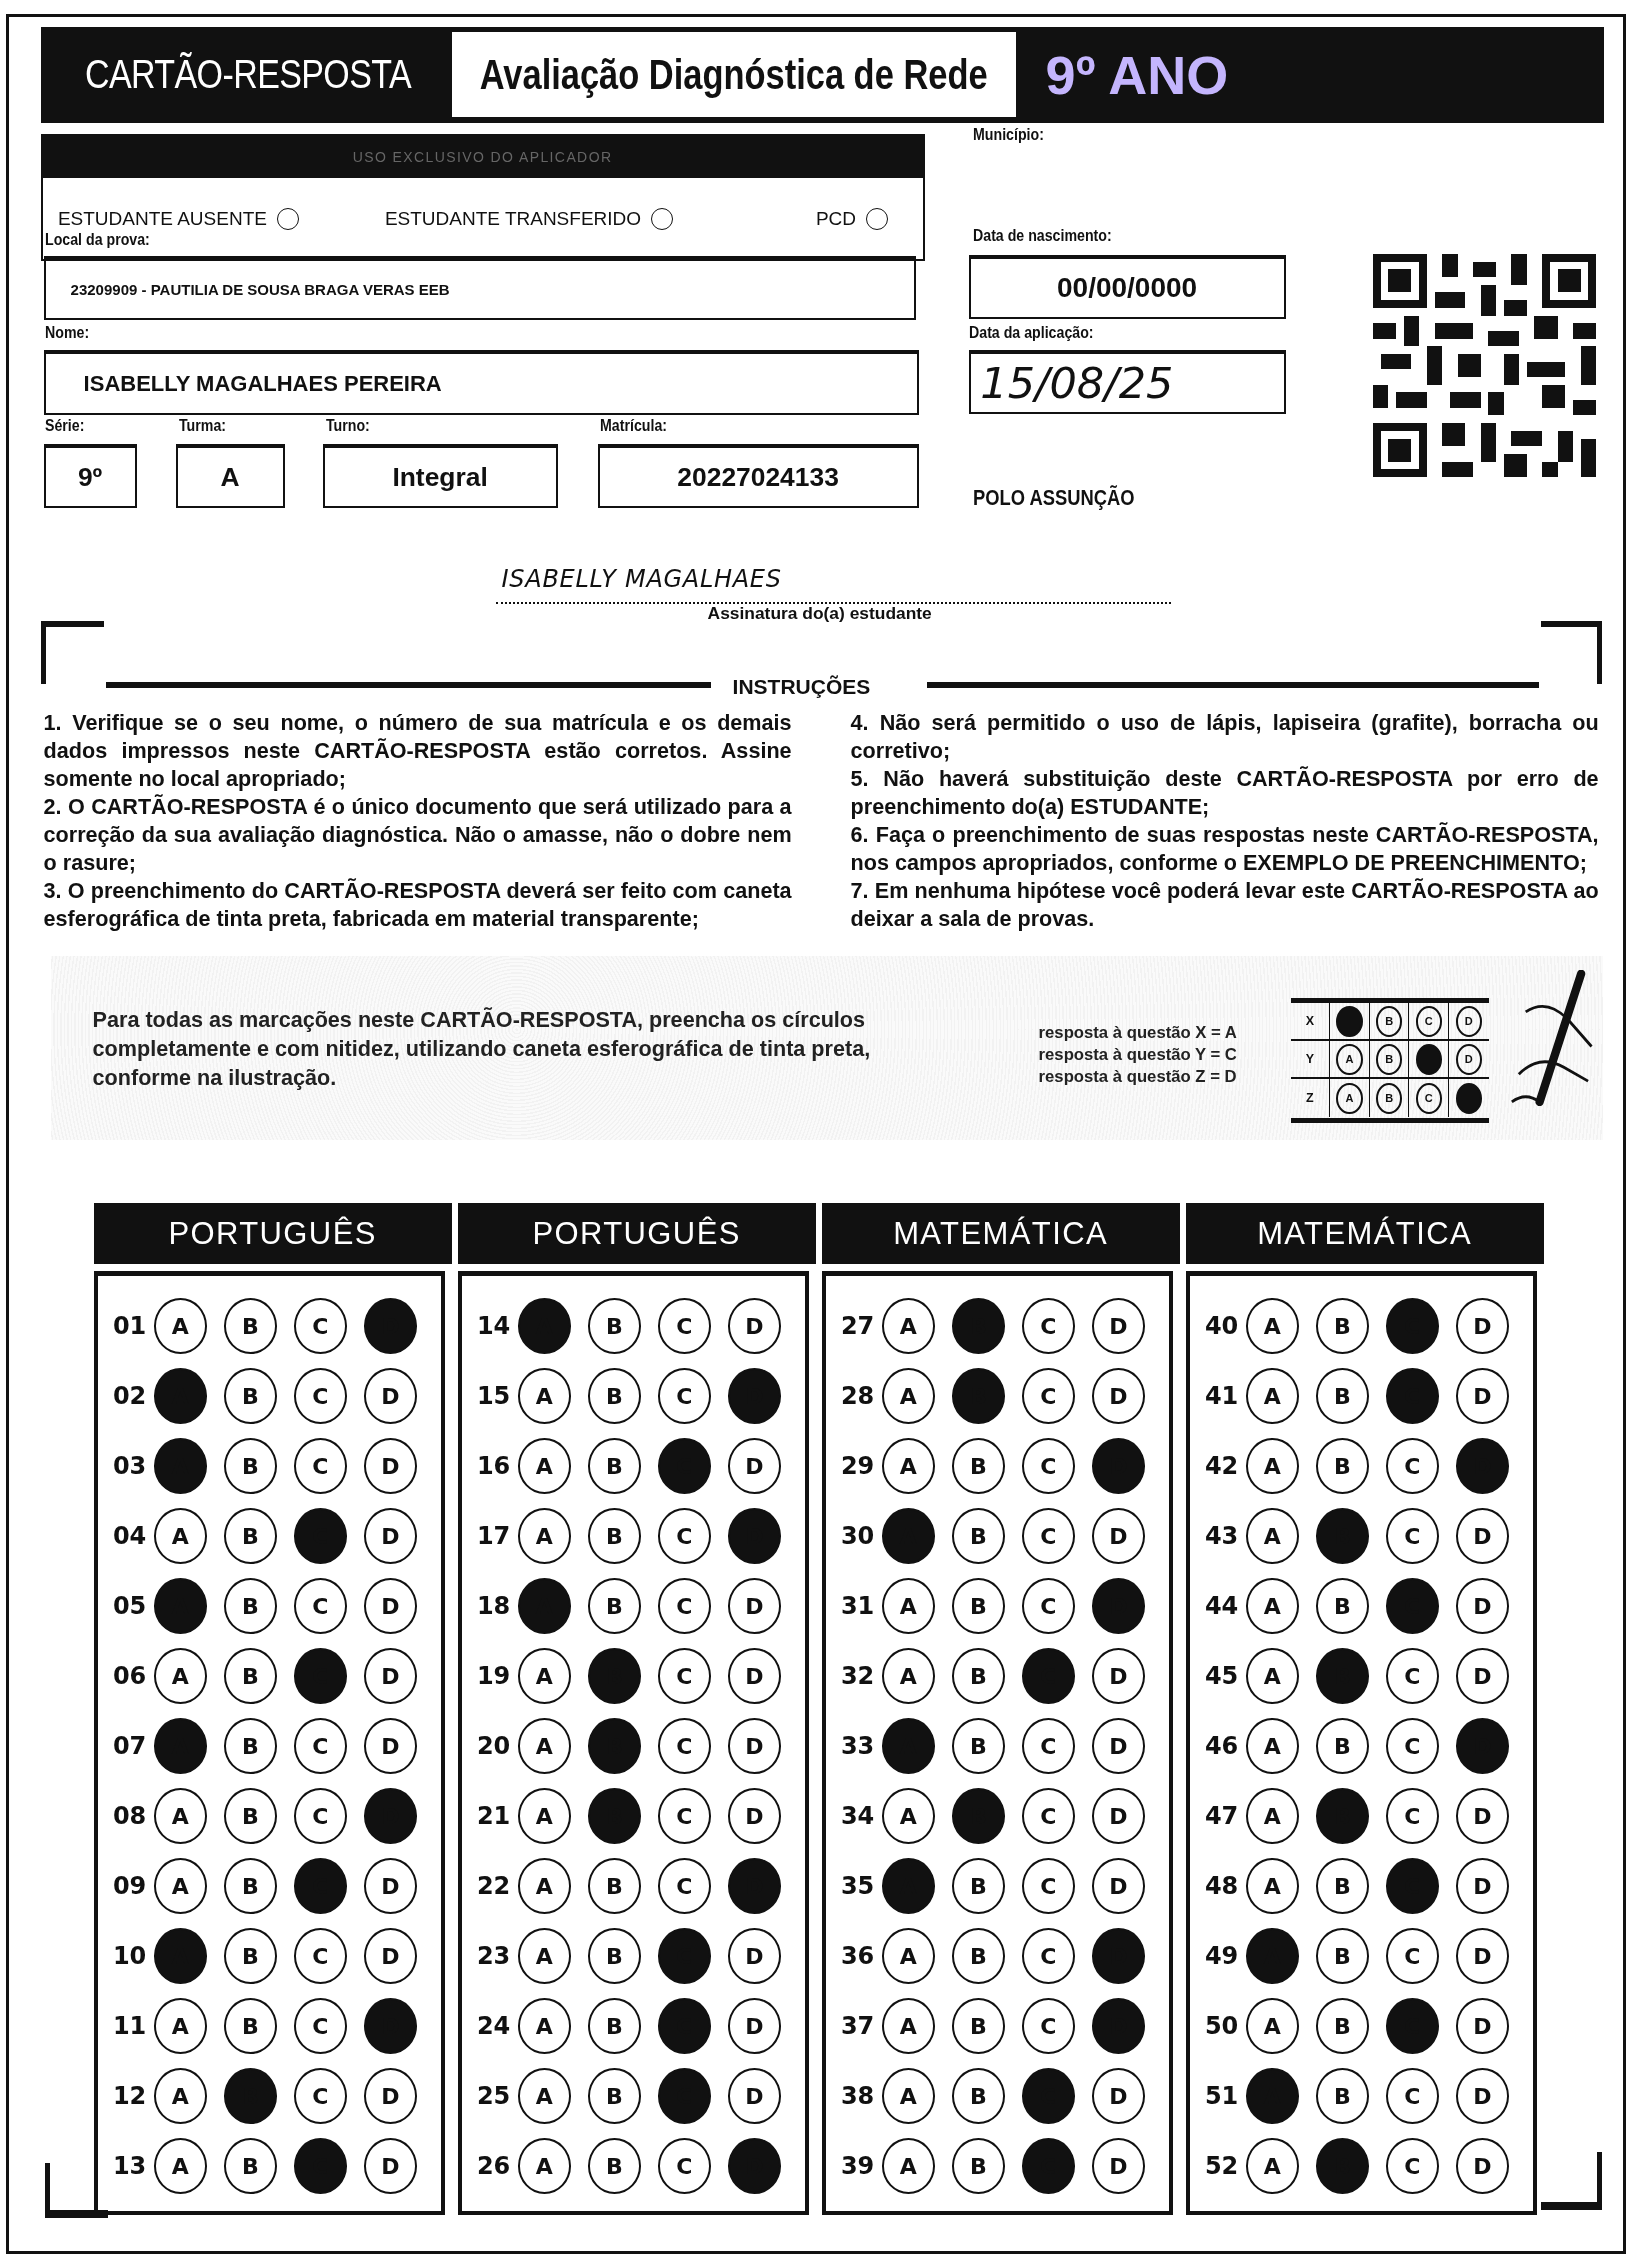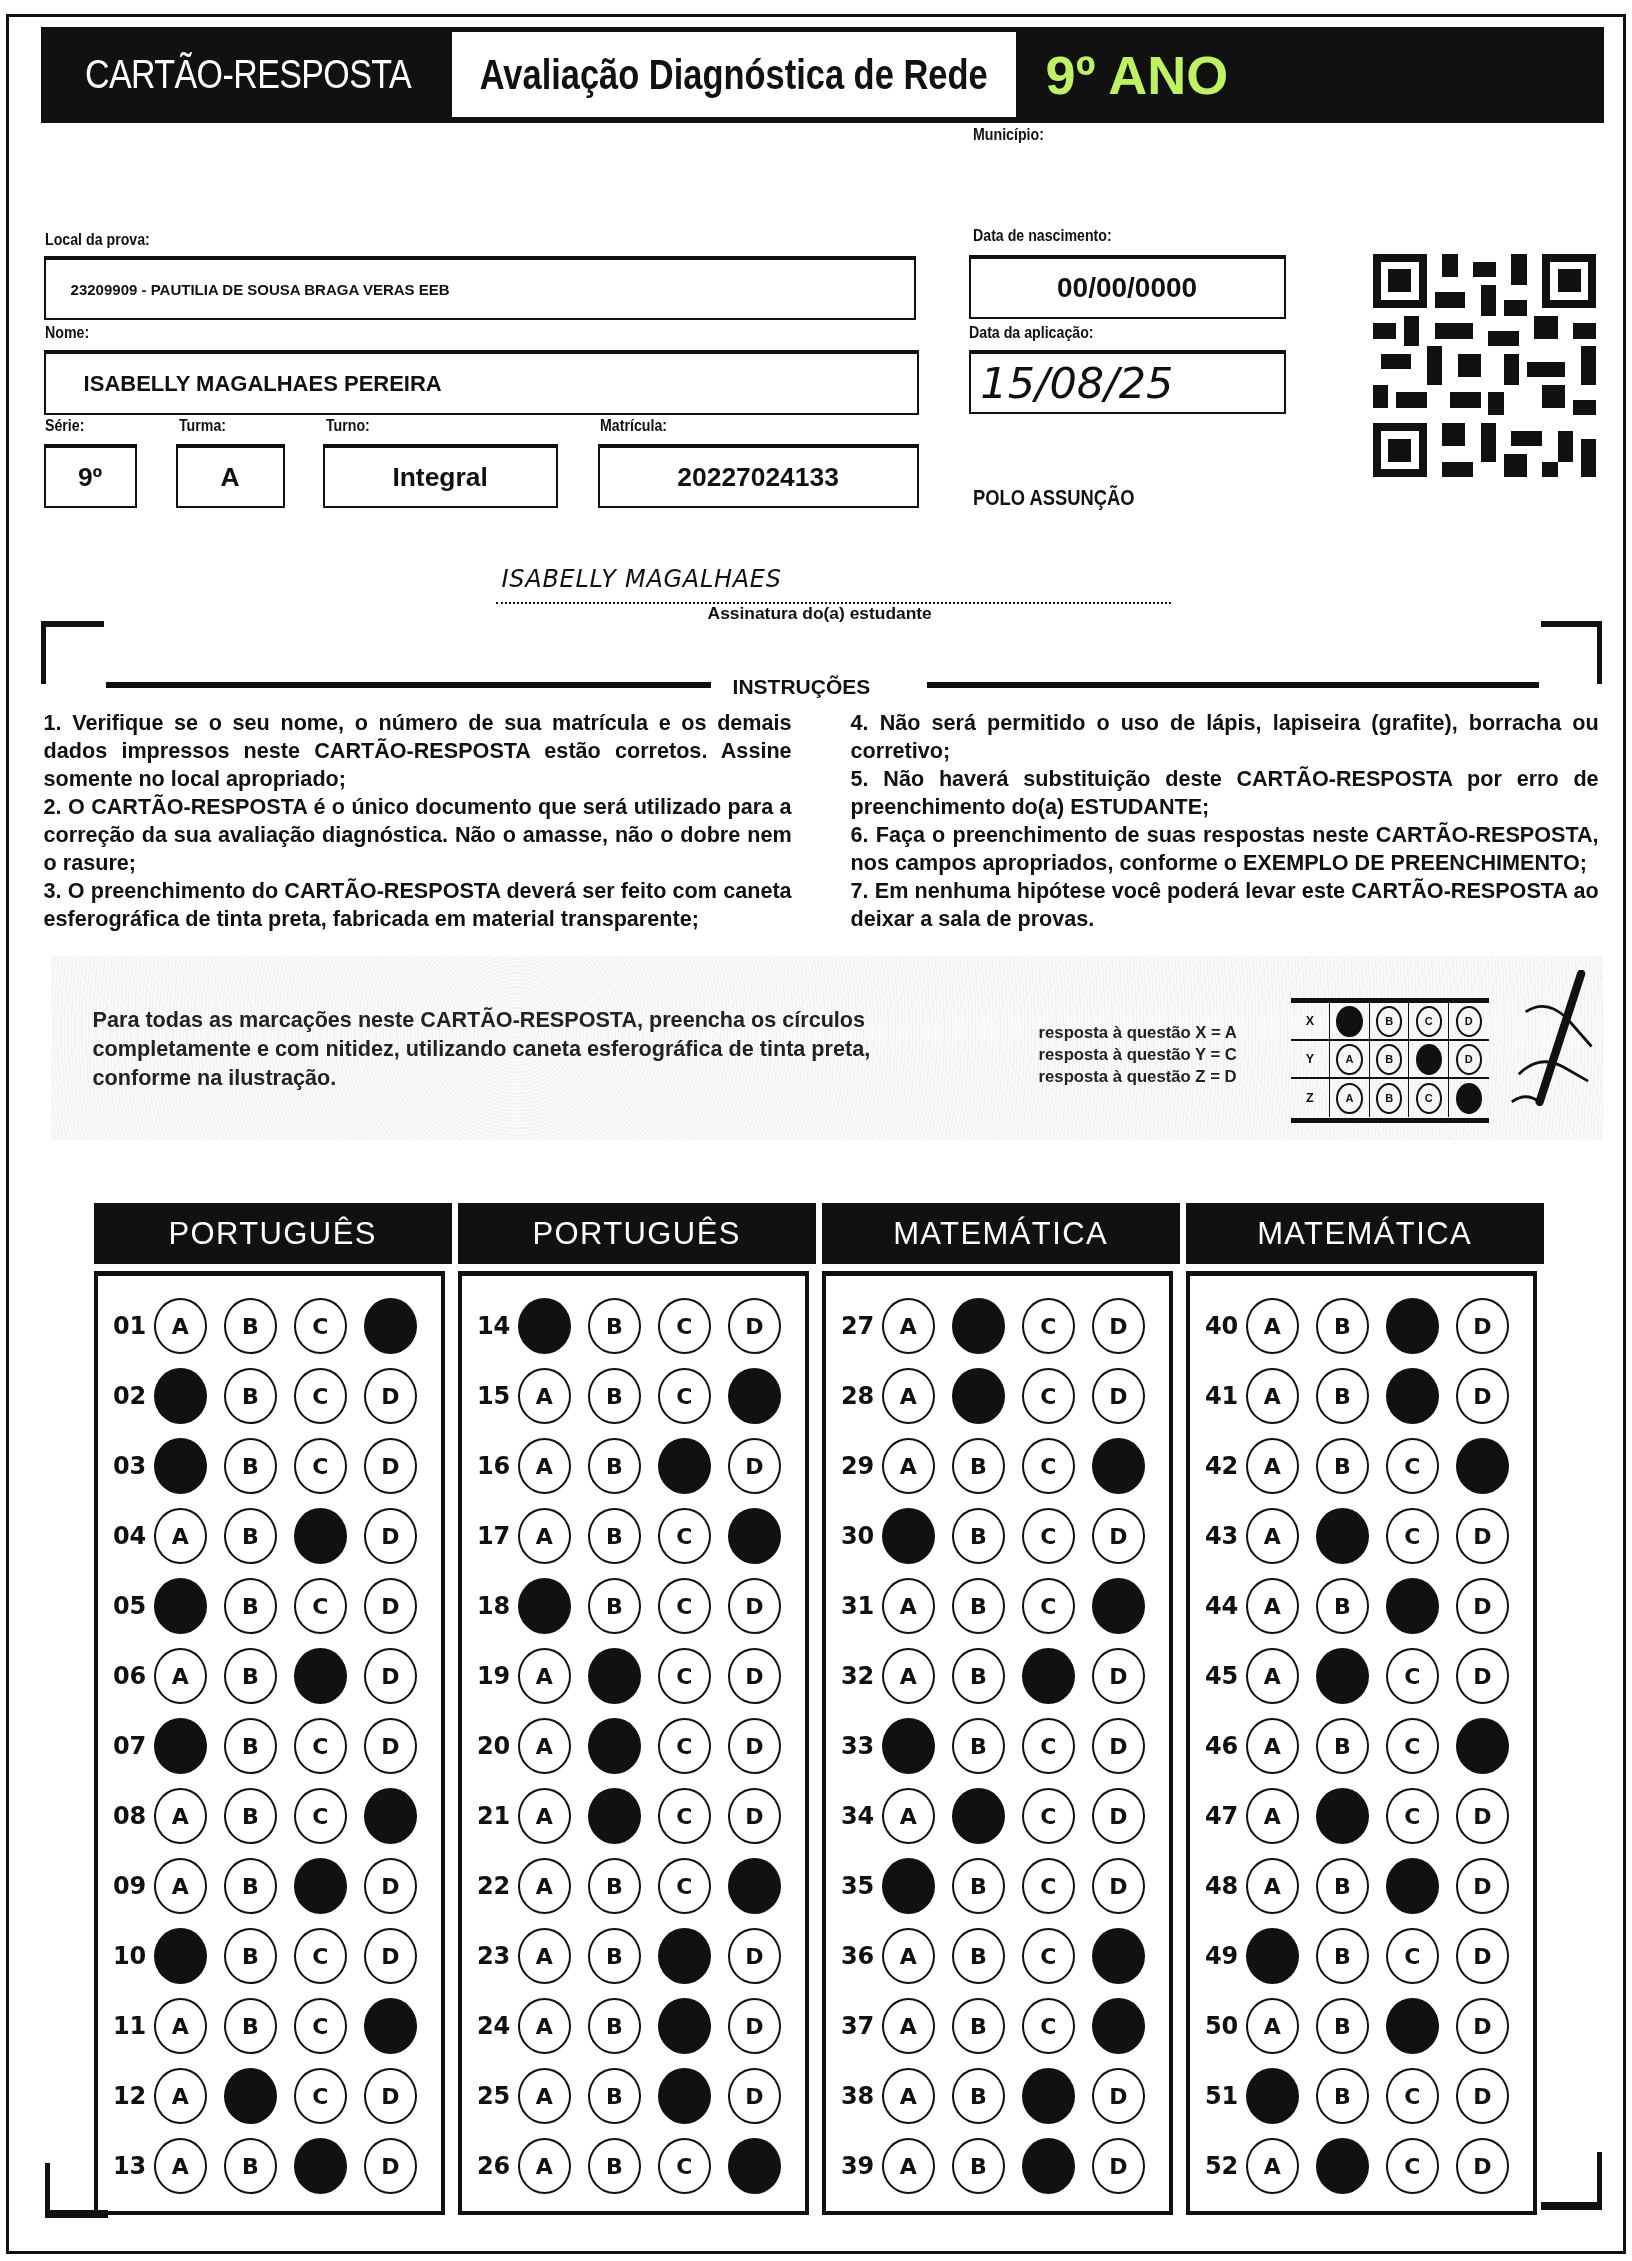--- a/index.html
+++ b/index.html
@@ -6,21 +6,21 @@
   html, body { width: 1633px; height: 2261px; background: #ffffff; }
   body { font-family: "Liberation Sans", sans-serif; color: #111; position: relative; overflow: hidden; }
 
   .page { position: absolute; left: 5.6px; top: 14px; width: 1620px; height: 2240px; border: 3.5px solid #111; }
 
   
   .hdr { position: absolute; left: 32px; top: 9.7px; width: 1563px; height: 96px; background: #111; }
   .hdr-left { position: absolute; left: 0; top: 0; width: 414px; height: 96px; color: #fff; font-size: 40px; display:flex; align-items:center; justify-content:center; letter-spacing:-0.7px; transform: scaleX(0.85); }
   .hdr-mid { position: absolute; left: 411px; top: 5.6px; width: 564px; height: 85px; background:#fff; color:#111; font-size: 42px; font-weight:bold; display:flex; align-items:center; justify-content:center; }
   .hdr-mid span { display:inline-block; transform: scaleX(0.82); white-space:nowrap; }
-  .hdr-right { position: absolute; left: 1005px; top: 0; height: 96px; color:#bef264; font-size: 54px; font-weight:bold; display:flex; align-items:center; }
+  .hdr-right { position: absolute; left: 1005px; top: 0; height: 96px; color:#c4b5fd; font-size: 54px; font-weight:bold; display:flex; align-items:center; }
 
   .lbl { position: absolute; font-size: 16.7px; font-weight: bold; white-space: nowrap; }
   .lbl span { display:inline-block; transform: scaleX(0.85); transform-origin: left center; }
   .box { position: absolute; border: 2.8px solid #111; border-top-width: 4.2px; display:flex; align-items:center; font-weight:bold; }
 
   
   .apl { position: absolute; left: 32px; top: 117px; width: 884px; height: 127px; border: 2.1px solid #111; }
   .apl-bar { height: 42px; background: #111; color: #666; font-size: 14px; display:flex; align-items:center; justify-content:center; letter-spacing:1.4px; }
   .apl-row { display:flex; align-items:center; height: 81px; padding: 0 15.3px; font-size: 19px; }
   .apl-opt { display:flex; align-items:center; gap:9.7px; }
@@ -67,20 +67,37 @@
 <div class="page">
 
   <div class="hdr">
     <div class="hdr-left">CARTÃO-RESPOSTA</div>
     <div class="hdr-mid">
         <span>Avaliação Diagnóstica de Rede</span>
       </div>
     <div class="hdr-right">9º ANO</div>
   </div>
 
+  <div class="apl">
+    <div class="apl-bar">USO EXCLUSIVO DO APLICADOR</div>
+    <div class="apl-row">
+      <div class="apl-opt" style="width:327px">
+        <span>ESTUDANTE AUSENTE</span>
+        <span class="bubble-sm"></span>
+      </div>
+      <div class="apl-opt" style="width:431px">
+        <span>ESTUDANTE TRANSFERIDO</span>
+        <span class="bubble-sm"></span>
+      </div>
+      <div class="apl-opt">
+        <span>PCD</span>
+        <span class="bubble-sm"></span>
+      </div>
+    </div>
+  </div>
 
   <div class="lbl" style="left:964px;top:108px;"><span>Município:</span></div>
 
   <div class="lbl" style="left:36px;top:213px;"><span>Local da prova:</span></div>
   <div class="box" style="left:35px;top:239px;width:872px;height:64px;padding-left:25px;font-size:15px;">23209909 - PAUTILIA DE SOUSA BRAGA VERAS EEB</div>
 
   <div class="lbl" style="left:964px;top:209px;"><span>Data de nascimento:</span></div>
   <div class="box" style="left:960px;top:238px;width:317px;height:64px;justify-content:center;font-size:28px;">00/00/0000</div>
 
   <div class="lbl" style="left:36px;top:306px;text-align:center;"><span>Nome:</span></div>

